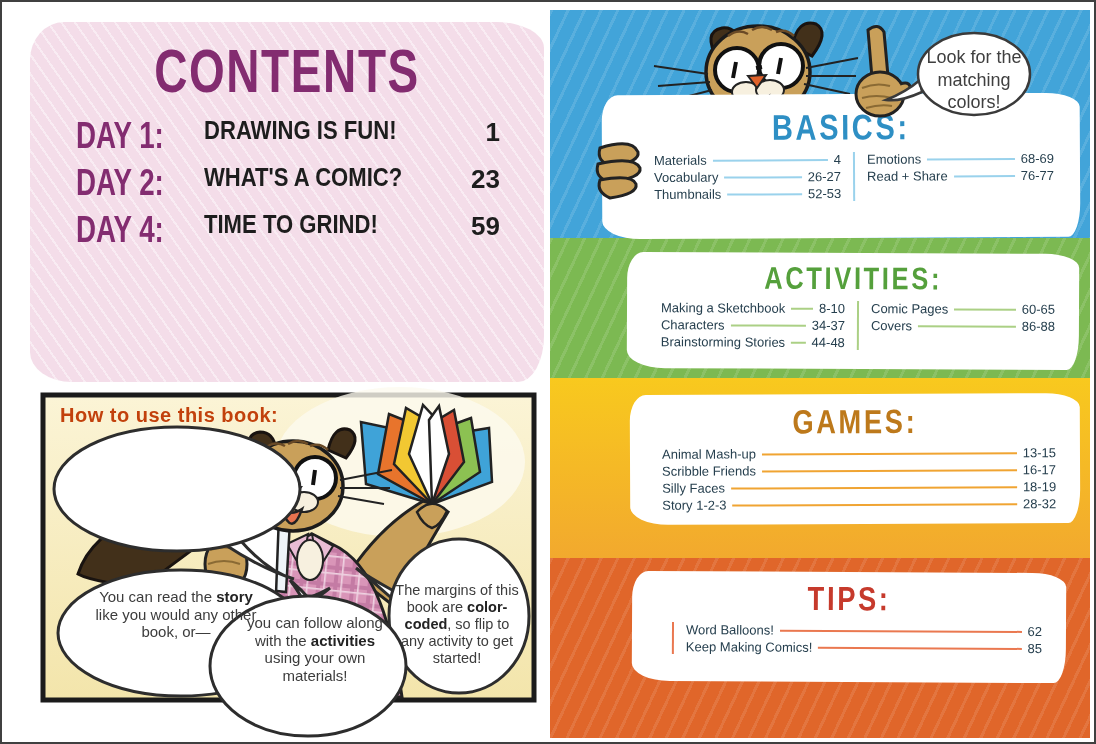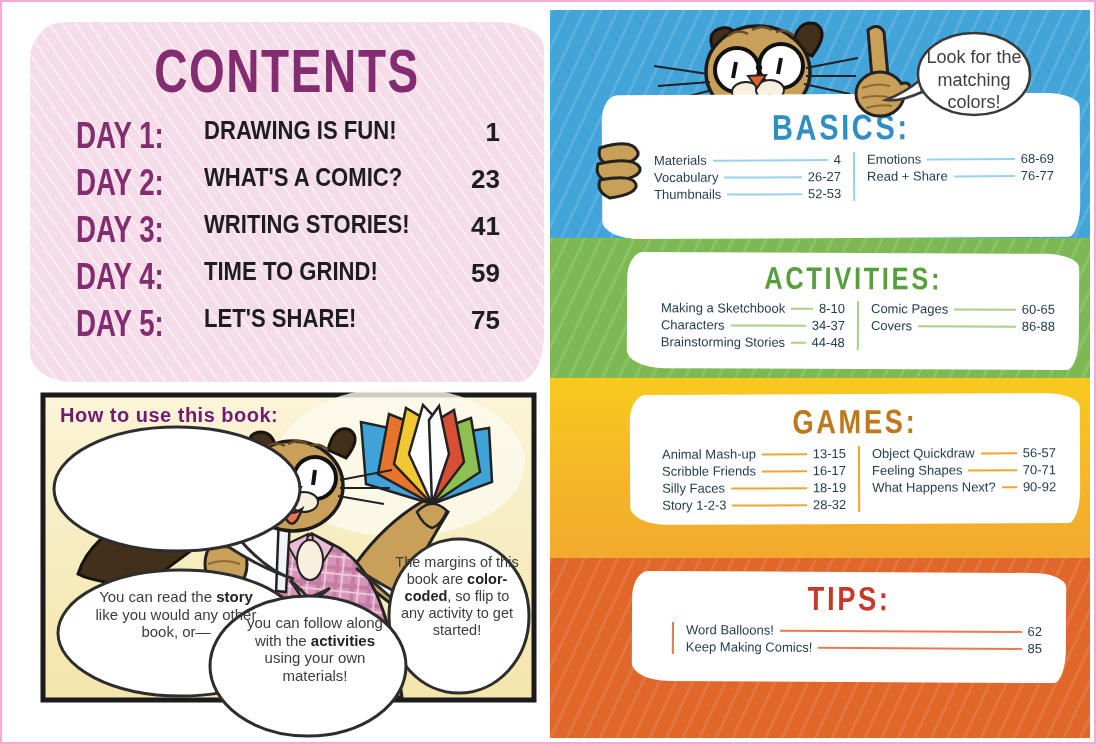--- a/index.html
+++ b/index.html
@@ -1,18 +1,18 @@
 <!DOCTYPE html>
 <html><head>
 <meta charset="utf-8">
 <style>
   html,body{margin:0;padding:0;background:#888;}
   .screen{
     position:relative;width:1096px;height:744px;margin:0 auto;
-    background:#ffffff;border:2px solid #f9a8d4;box-sizing:border-box;
+    background:#ffffff;border:2px solid #404040;box-sizing:border-box;
     font-family:"Liberation Sans", sans-serif;overflow:hidden;
   }
   
   .pink-block{
     position:absolute;left:28px;top:20px;width:514px;height:360px;
     background:#f4dde9;
     background-image:repeating-linear-gradient(55deg,rgba(255,255,255,.45) 0 2px,transparent 2px 11px);
     border-radius:34px 48px 26px 42px / 38px 26px 46px 30px;
   }
   .contents-title{
@@ -28,32 +28,32 @@
   }
   .toc-title{
     flex:1;font-size:24px;font-weight:bold;color:#1d1d1d;
     transform:scale(.92,1.05);transform-origin:left;white-space:nowrap;
   }
   .toc-num{flex:none;width:52px;text-align:right;font-size:26px;font-weight:bold;color:#1d1d1d;}
   .toc-row.worksheets .toc-day{width:24px;}
   .toc-row.worksheets .toc-title{font-size:22px;letter-spacing:1px;}
   .panel-heading{
     position:absolute;left:58px;top:402px;z-index:6;
-    font-size:20px;font-weight:bold;color:#701a75;letter-spacing:.5px;
+    font-size:20px;font-weight:bold;color:#c2410c;letter-spacing:.5px;
   }
   .panel-svg{position:absolute;left:38px;top:390px;width:500px;height:348px;overflow:visible;z-index:4;}
   .bubble-text{
     position:absolute;z-index:7;text-align:center;color:#3c3c3c;
     font-size:15px;line-height:1.18;font-weight:500;
   }
   .bubble-text b{color:#232323;}
   .bt1{left:60px;top:440px;width:208px;}
   .bt2{left:90px;top:586px;width:168px;}
   .bt3{left:234px;top:612px;width:158px;}
-  .bt4{left:390px;top:552px;width:130px;font-size:14.5px;}
+  .bt4{left:390px;top:580px;width:130px;font-size:14.5px;}
   
   .right-page{position:absolute;left:548px;top:8px;width:540px;height:728px;display:flex;flex-direction:column;}
   .band{position:relative;}
   .band-basics{height:232px;background:#42a4d9;
     background-image:repeating-linear-gradient(115deg,rgba(255,255,255,.12) 0 3px,transparent 3px 15px);}
   .band-activities{height:147px;background:#7cb952;
     background-image:repeating-linear-gradient(115deg,rgba(255,255,255,.12) 0 3px,transparent 3px 15px);}
   .band-games{height:188px;background:linear-gradient(#f8c91e,#f2a92e);
     }
   .band-tips{height:189px;background:#e0662a;
@@ -107,33 +107,23 @@
         <span class="toc-day">DAY 1:</span>
         <span class="toc-title">DRAWING IS FUN!</span>
         <span class="toc-num">1</span>
       </div>
       <div class="toc-row">
         <span class="toc-day">DAY 2:</span>
         <span class="toc-title">WHAT'S A COMIC?</span>
         <span class="toc-num">23</span>
       </div>
       <div class="toc-row">
-        <span class="toc-day">DAY 3:</span>
-        <span class="toc-title">WRITING STORIES!</span>
-        <span class="toc-num">41</span>
-      </div>
-      <div class="toc-row">
         <span class="toc-day">DAY 4:</span>
         <span class="toc-title">TIME TO GRIND!</span>
         <span class="toc-num">59</span>
-      </div>
-      <div class="toc-row">
-        <span class="toc-day">DAY 5:</span>
-        <span class="toc-title">LET'S SHARE!</span>
-        <span class="toc-num">75</span>
       </div>
     </div>
   </div>
 
   <svg class="panel-svg" viewBox="0 0 500 348">
     <defs>
       <linearGradient id="pbg" x1="0" y1="0" x2="0" y2="1">
         <stop offset="0" stop-color="#fbf4d6"></stop>
           <stop offset="1" stop-color="#f3e5ab"></stop>
       </linearGradient>
@@ -346,37 +336,20 @@
                 <span>Silly Faces</span>
                 <span class="lead"></span>
                 <span class="num">18-19</span>
               </div>
             <div class="entry">
                 <span>Story 1-2-3</span>
                 <span class="lead"></span>
                 <span class="num">28-32</span>
               </div>
           </div>
-          <div class="col right">
-            <div class="entry">
-                <span>Object Quickdraw</span>
-                <span class="lead"></span>
-                <span class="num">56-57</span>
-              </div>
-            <div class="entry">
-                <span>Feeling Shapes</span>
-                <span class="lead"></span>
-                <span class="num">70-71</span>
-              </div>
-            <div class="entry">
-                <span>What Happens Next?</span>
-                <span class="lead"></span>
-                <span class="num">90-92</span>
-              </div>
-          </div>
         </div>
       </div>
     </div>
 
     <div class="band band-tips">
       <div class="toc-box box-tips">
         <div class="box-title">TIPS:</div>
         <div class="cols">
           <div class="col right">
             <div class="entry">

